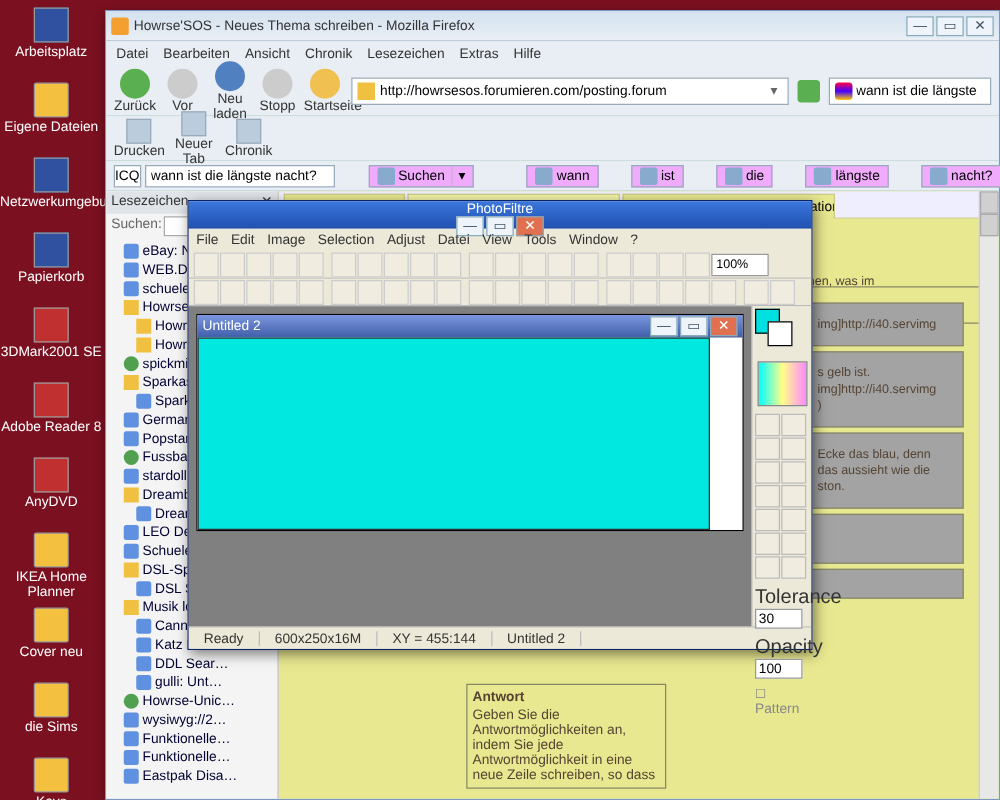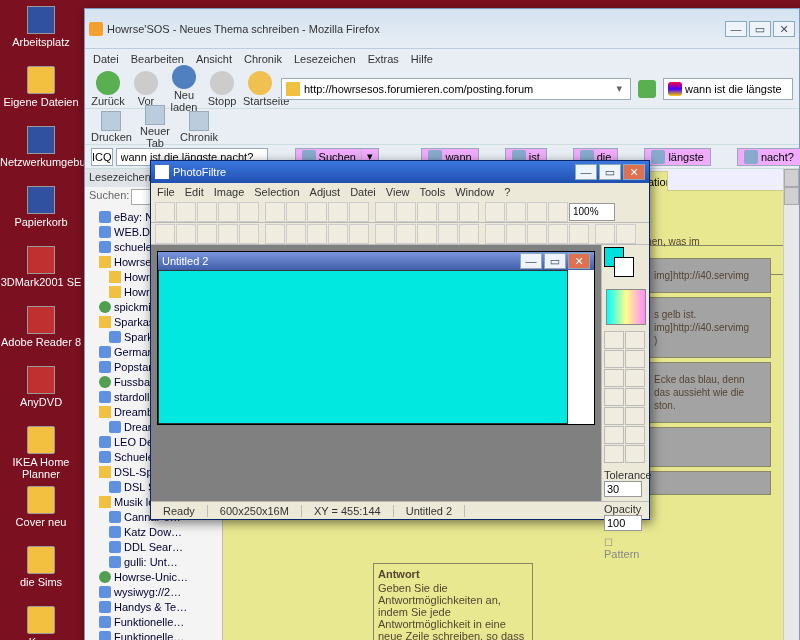--- a/index.html
+++ b/index.html
@@ -13,21 +13,21 @@
 
 .desktop { position:absolute; left:0; top:0; width:90px; padding-top:4px; }
 .dicon { width:82px; height:58px; text-align:center; color:#fff; font-size:10px; margin-bottom:2px; }
 .dicon .glyph { width:28px; height:28px; margin:2px auto; background:#ddd; border:1px solid #999; }
 .dicon.folder .glyph { background:#f4c040; border-radius:2px; }
 .dicon.red .glyph { background:#c03030; }
 .dicon.blue .glyph { background:#3050a0; }
 
 
 .ffwin { position:absolute; left:84px; top:8px; width:716px; height:632px; background:#e8eef4; border:1px solid #7a98c0; box-shadow:0 2px 8px rgba(0,0,0,.3); }
-.ff-titlebar { height:40px; background:linear-gradient(#d4e2f0,#e8eef4); display:flex; align-items:center; padding:11px 4px; border-bottom:1px solid #bcd; }
+.ff-titlebar { height:24px; background:linear-gradient(#d4e2f0,#e8eef4); display:flex; align-items:center; padding:11px 4px; border-bottom:1px solid #bcd; }
 .ff-titlebar .ticon { width:14px; height:14px; background:#f3a030; border-radius:2px; margin-right:4px; }
 .ff-titlebar .ttext { flex:1; color:#333; }
 .winbtns { display:flex; gap:2px; }
 .winbtns span { width:22px; height:16px; border:1px solid #8ab; background:#eef4fa; text-align:center; line-height:14px; color:#456; }
 
 .ff-menubar { height:20px; background:#e8eef4; display:flex; gap:12px; padding:0 8px; align-items:center; color:#333; }
 .ff-menubar span { cursor:default; }
 
 .ff-tb1 { height:40px; background:#e8eef4; display:flex; gap:4px; padding:2px 6px; align-items:center; border-bottom:1px solid #cdd; }
 .navbtn { width:34px; text-align:center; color:#333; font-size:10px; }
@@ -80,42 +80,42 @@
 .forum-panel { margin:4px 10px; background:#e8e890; border:1px solid #886; }
 .forum-txt { padding:6px; color:#543; font-size:10px; line-height:13px; }
 .forum-sec { margin:4px 10px; border:1px solid #886; background:#a3a3a3; padding:4px; }
 .answ { margin:4px 10px; border:1px solid #886; background:#e8e890; padding:4px; color:#543; font-size:10px; }
 .answ b { display:block; margin-bottom:2px; }
 .edit-icons { display:flex; gap:2px; padding:4px; }
 .edit-icons span { width:20px; height:18px; border:1px solid #997; background:#f4f0c0; }
 
 
 .pfwin { position:absolute; left:150px; top:160px; width:500px; height:360px; background:#ece9d8; border:1px solid #0a246a; box-shadow:2px 3px 10px rgba(0,0,0,.5); }
-.pf-title { height:22px; background:linear-gradient(#3b77dd,#2050b0); display:flex; align-items:center; padding:0 4px; color:#fff; }
+.pf-title { height:22px; background:linear-gradient(#3b77dd,#2050b0); display:flex; align-items:center; padding:0 4px; color:#fff;flex-direction:column; }
 .pf-title .tic { width:14px; height:14px; background:#fff; margin-right:4px; }
 .pf-title .txt { flex:1; font-size:11px; }
 .pf-menu { height:18px; background:#ece9d8; display:flex; gap:10px; padding:0 6px; align-items:center; color:#333; }
 .pf-tbrow { height:22px; background:#ece9d8; display:flex; gap:1px; padding:1px 4px; align-items:center; border-bottom:1px solid #bbb; }
 .pfbtn { width:20px; height:20px; border:1px solid #ccc; background:#f0ede0; }
 .pfbtn.sep { width:4px; border:0; background:transparent; }
 .pf-zoom { width:46px; height:18px; border:1px solid #999; background:#fff; font-size:10px; padding:0 3px; }
 
 .pf-body { display:flex; height:calc(100% - 102px); }
 .pf-work { flex:1; background:#808080; position:relative; padding:6px; }
 .pf-doc { border:1px solid #000; background:#fff; }
 .pf-doc-title { height:18px; background:linear-gradient(#7a96df,#415ea8); display:flex; align-items:center; padding:0 4px; color:#fff; }
 .pf-doc-title .txt { flex:1; }
 .pf-canvas { width:410px; height:154px; background:#00e8e0; border:1px solid #333; }
 .pf-sb { width:48px; background:#ece9d8; border-left:1px solid #bbb; padding:2px; }
 .pf-colfg { width:20px; height:20px; background:#00e0e0; border:1px solid #000; }
 .pf-colbg { width:20px; height:20px; background:#fff; border:1px solid #000; margin-top:-10px; margin-left:10px; }
 .pf-grad { width:40px; height:36px; margin:12px auto 6px; background:linear-gradient(90deg,#0ff,#ff8,#f8f); border:1px solid #888; }
 .pf-tools { display:flex; flex-wrap:wrap; gap:1px; margin-top:4px; }
 .pf-tools span { width:20px; height:18px; border:1px solid #bbb; background:#f0ede0; }
-.pf-lbl { font-size:11px; color:#333; margin-top:6px; }
+.pf-lbl { font-size:16px; color:#333; margin-top:6px; }
 .pf-num { width:38px; height:16px; border:1px solid #999; background:#fff; padding:0 2px; }
 .pf-status { height:18px; background:#ece9d8; border-top:1px solid #bbb; display:flex; align-items:center; font-size:10px; color:#333; }
 .pf-status span { padding:0 12px; border-right:1px solid #bbb; }
 
 
 .taskfile { position:absolute; left:92px; bottom:4px; color:#fff; font-size:10px; display:flex; align-items:center; gap:4px; }
 .taskfile .gic { width:24px; height:24px; background:#d02020; border-radius:4px; }
 
 .scrollbar { position:absolute; right:0; top:0; bottom:0; width:16px; background:#e8e8e8; border-left:1px solid #ccc; }
 .scrollbar::before,.scrollbar::after { content:""; display:block; height:16px; background:#d0d0d0; border:1px solid #aaa; }
@@ -351,24 +351,20 @@
           <div class="sb-item ">
             <span class="fg"></span>
             <span>Howrse-Unic…</span>
           </div>
           <div class="sb-item ">
             <span class="fb"></span>
             <span>wysiwyg://2…</span>
           </div>
           <div class="sb-item ">
             <span class="fb"></span>
-            <span>Handys &amp; Te…</span>
-          </div>
-          <div class="sb-item ">
-            <span class="fb"></span>
             <span>Funktionelle…</span>
           </div>
           <div class="sb-item ">
             <span class="fb"></span>
             <span>Funktionelle…</span>
           </div>
           <div class="sb-item ">
             <span class="fb"></span>
             <span>Eastpak Disa…</span>
           </div>

